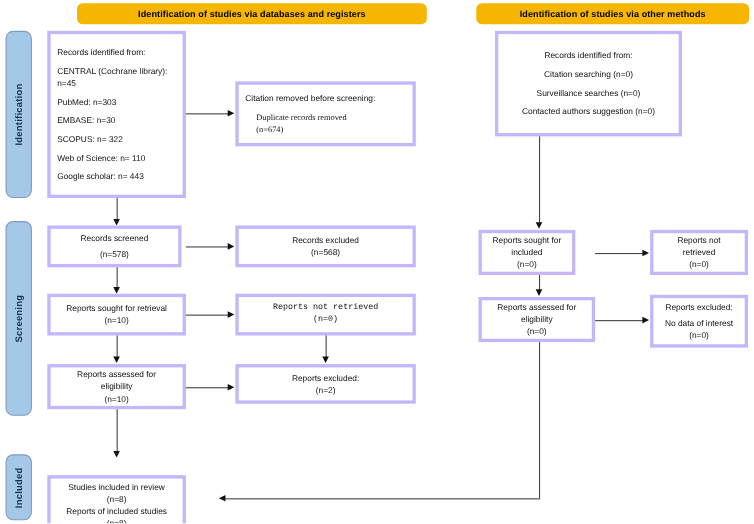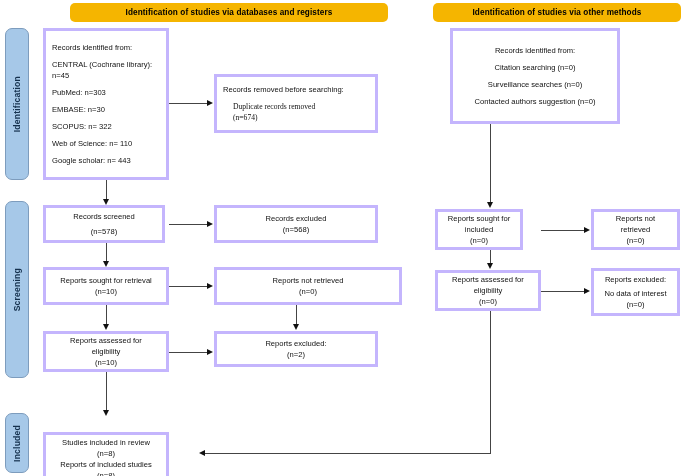--- a/index.html
+++ b/index.html
@@ -129,21 +129,21 @@
     <span class="ln">EMBASE: n=30</span>
     <span class="sp"></span>
     <span class="ln">SCOPUS: n= 322</span>
     <span class="sp"></span>
     <span class="ln">Web of Science: n= 110</span>
     <span class="sp"></span>
     <span class="ln">Google scholar: n= 443</span>
   </div>
 
   <div class="abs box left" style="left:214px; top:74px; width:164px; height:59px;">
-    <span class="ln">Records removed before searching:</span>
+    <span class="ln">Citation removed before screening:</span>
     <span class="sp"></span>
     <span class="ln indent">Duplicate records removed</span>
     <span class="ln indent">(n=674)</span>
   </div>
 
   <div class="abs hline" style="left:169px; top:103px; width:39px;"></div>
   <div class="abs arrow-r" style="left:207px; top:99.5px;"></div>
 
   <div class="abs vline" style="left:106px; top:180px; height:21px;"></div>
   <div class="abs arrow-d" style="left:102.5px; top:199px;"></div>
@@ -159,21 +159,21 @@
   <div class="abs hline" style="left:169px; top:224px; width:39px;"></div>
   <div class="abs arrow-r" style="left:207px; top:220.5px;"></div>
 
   <div class="abs vline" style="left:106px; top:243px; height:19px;"></div>
   <div class="abs arrow-d" style="left:102.5px; top:261px;"></div>
 
   <div class="abs box center" style="left:43px; top:267px; width:126px; height:38px;">
     <span class="ln">Reports sought for retrieval</span>
     <span class="ln">(n=10)</span>
   </div>
-  <div class="abs box center" style="left:214px; top:267px; width:188px; height:38px;">
+  <div class="abs box center" style="left:214px; top:267px; width:164px; height:38px;font-family:Liberation Mono, monospace;">
     <span class="ln">Reports not retrieved</span>
     <span class="ln">(n=0)</span>
   </div>
   <div class="abs hline" style="left:169px; top:286px; width:39px;"></div>
   <div class="abs arrow-r" style="left:207px; top:282.5px;"></div>
 
   <div class="abs vline" style="left:106px; top:305px; height:20px;"></div>
   <div class="abs arrow-d" style="left:102.5px; top:324px;"></div>
   <div class="abs vline" style="left:296px; top:305px; height:20px;"></div>
   <div class="abs arrow-d" style="left:292.5px; top:324px;"></div>

